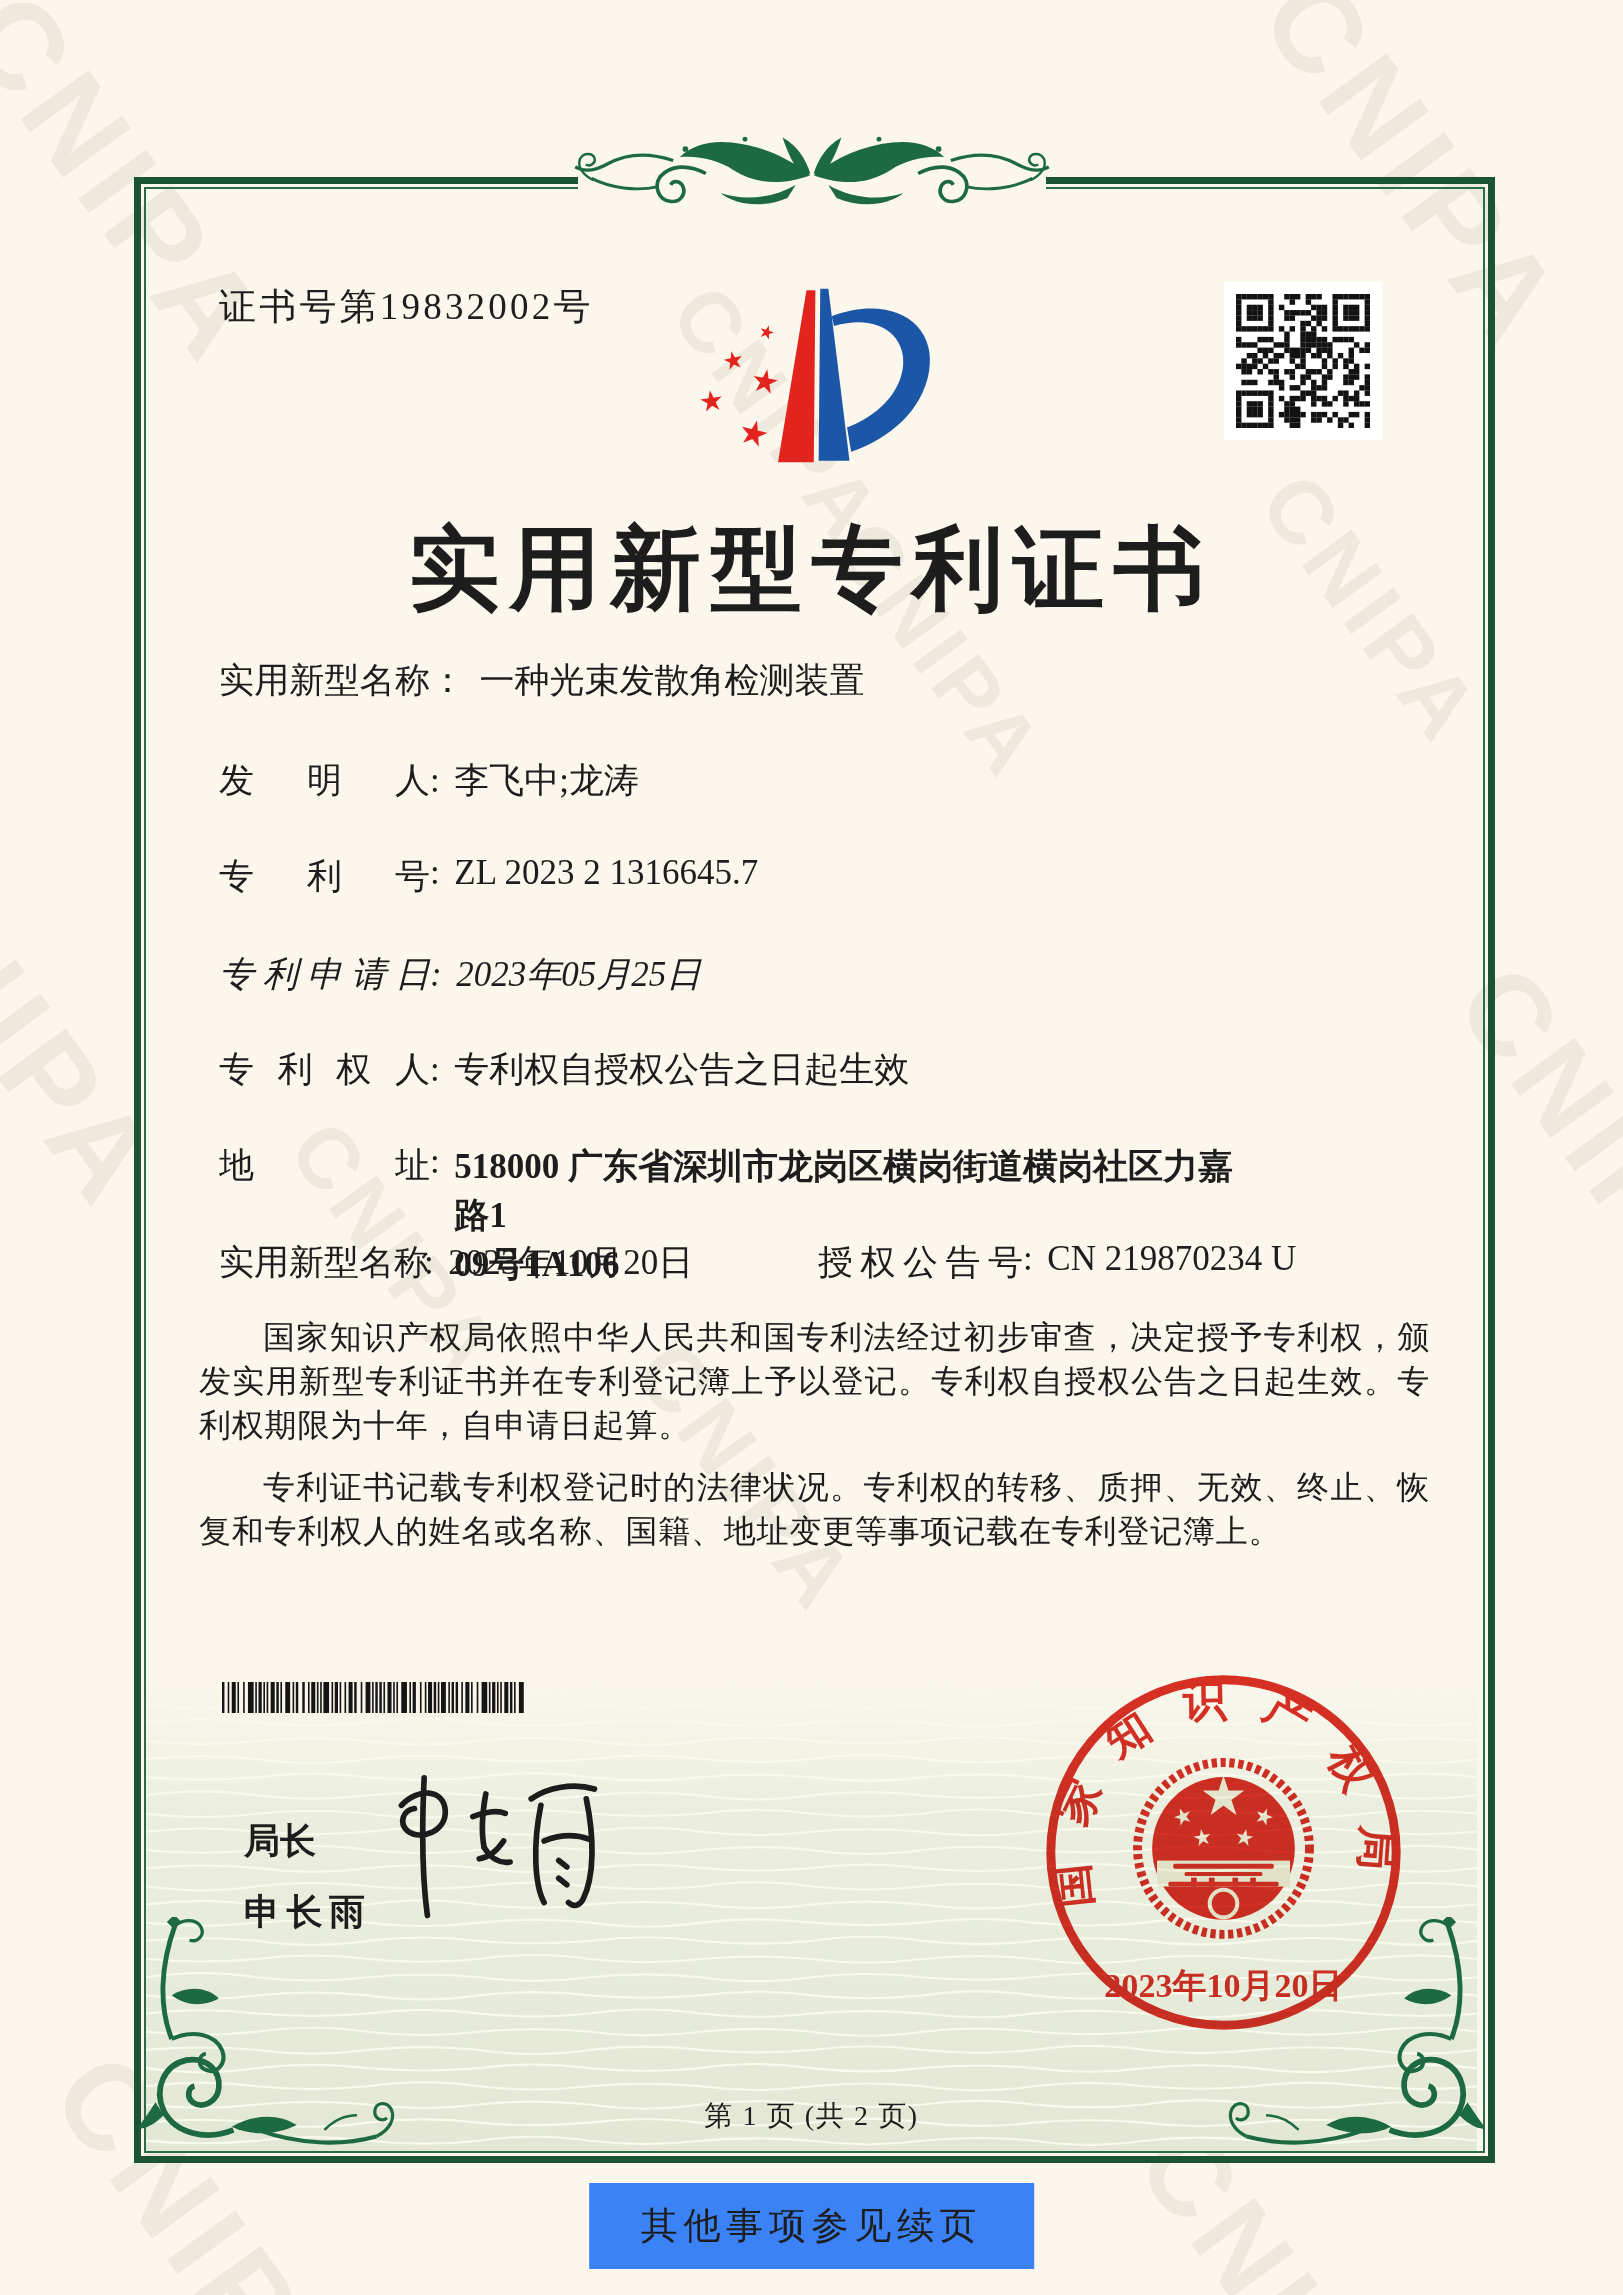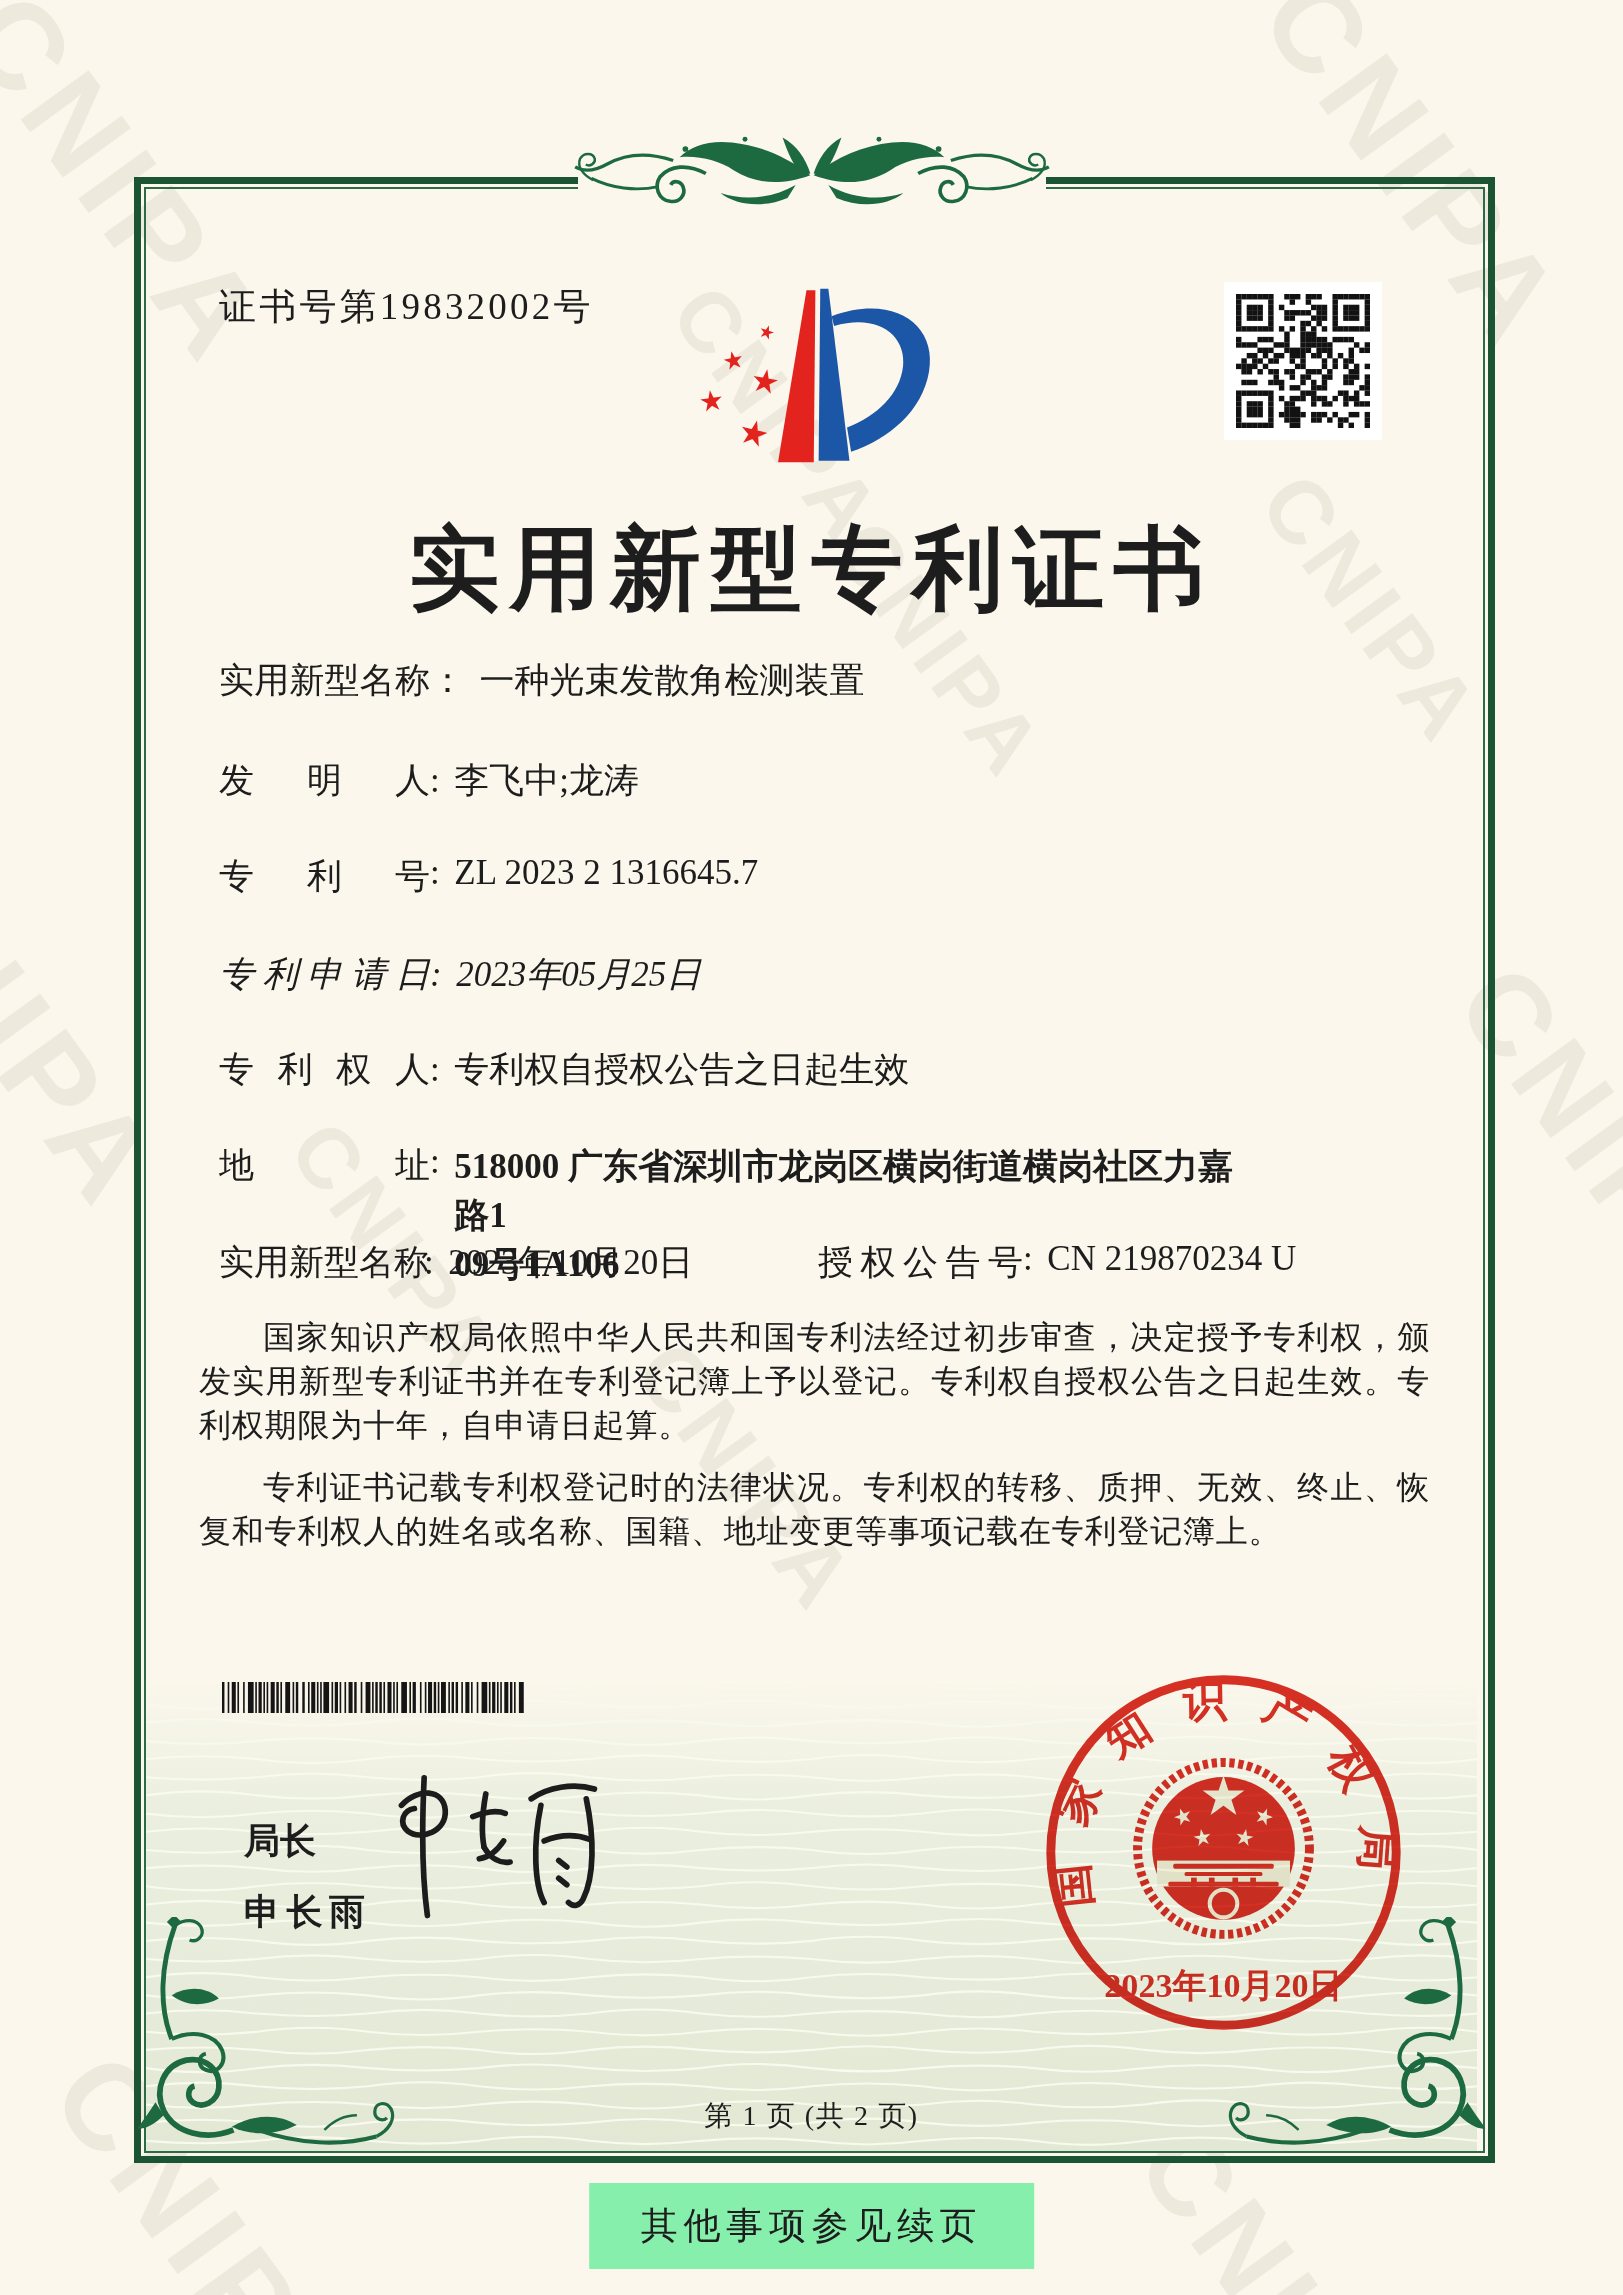--- a/index.html
+++ b/index.html
@@ -51,21 +51,21 @@
   #barcode-svg rect{fill:#151515;}
   .signer{position:absolute;left:244px;top:1817px;z-index:6;
           font-family:"Liberation Sans","DejaVu Sans",sans-serif;font-weight:700;font-size:36px;}
   .signer .name{margin-top:22px;letter-spacing:6.5px;}
   .signature{position:absolute;left:382px;top:1763px;width:227px;height:177px;z-index:6;}
   .signature path{fill:none;stroke:#1c1c1c;stroke-width:7;stroke-linecap:round;}
   .seal{position:absolute;left:1037px;top:1666px;width:373px;height:373px;z-index:7;
         mix-blend-mode:multiply;opacity:0.95;}
   .page-num{position:absolute;left:0;top:2097px;width:1623px;text-align:center;font-size:28px;
             letter-spacing:1.6px;z-index:6;}
-  .cont-box{position:absolute;left:50%;transform:translateX(-50%);top:2183px;background:#86efac;
+  .cont-box{position:absolute;left:50%;transform:translateX(-50%);top:2183px;background:#3b82f6;
             padding:18px 52px;z-index:6;}
   .cont-box .txt{font-size:37px;letter-spacing:5.7px;white-space:nowrap;}
 </style>
 </head>
 <body>
 
 <div class="page">
 
   <div class="wm" style="left:49px;top:-32px;font-size:122px;">CNIPA</div>
   <div class="wm" style="left:1347px;top:-49px;font-size:122px;">CNIPA</div>

